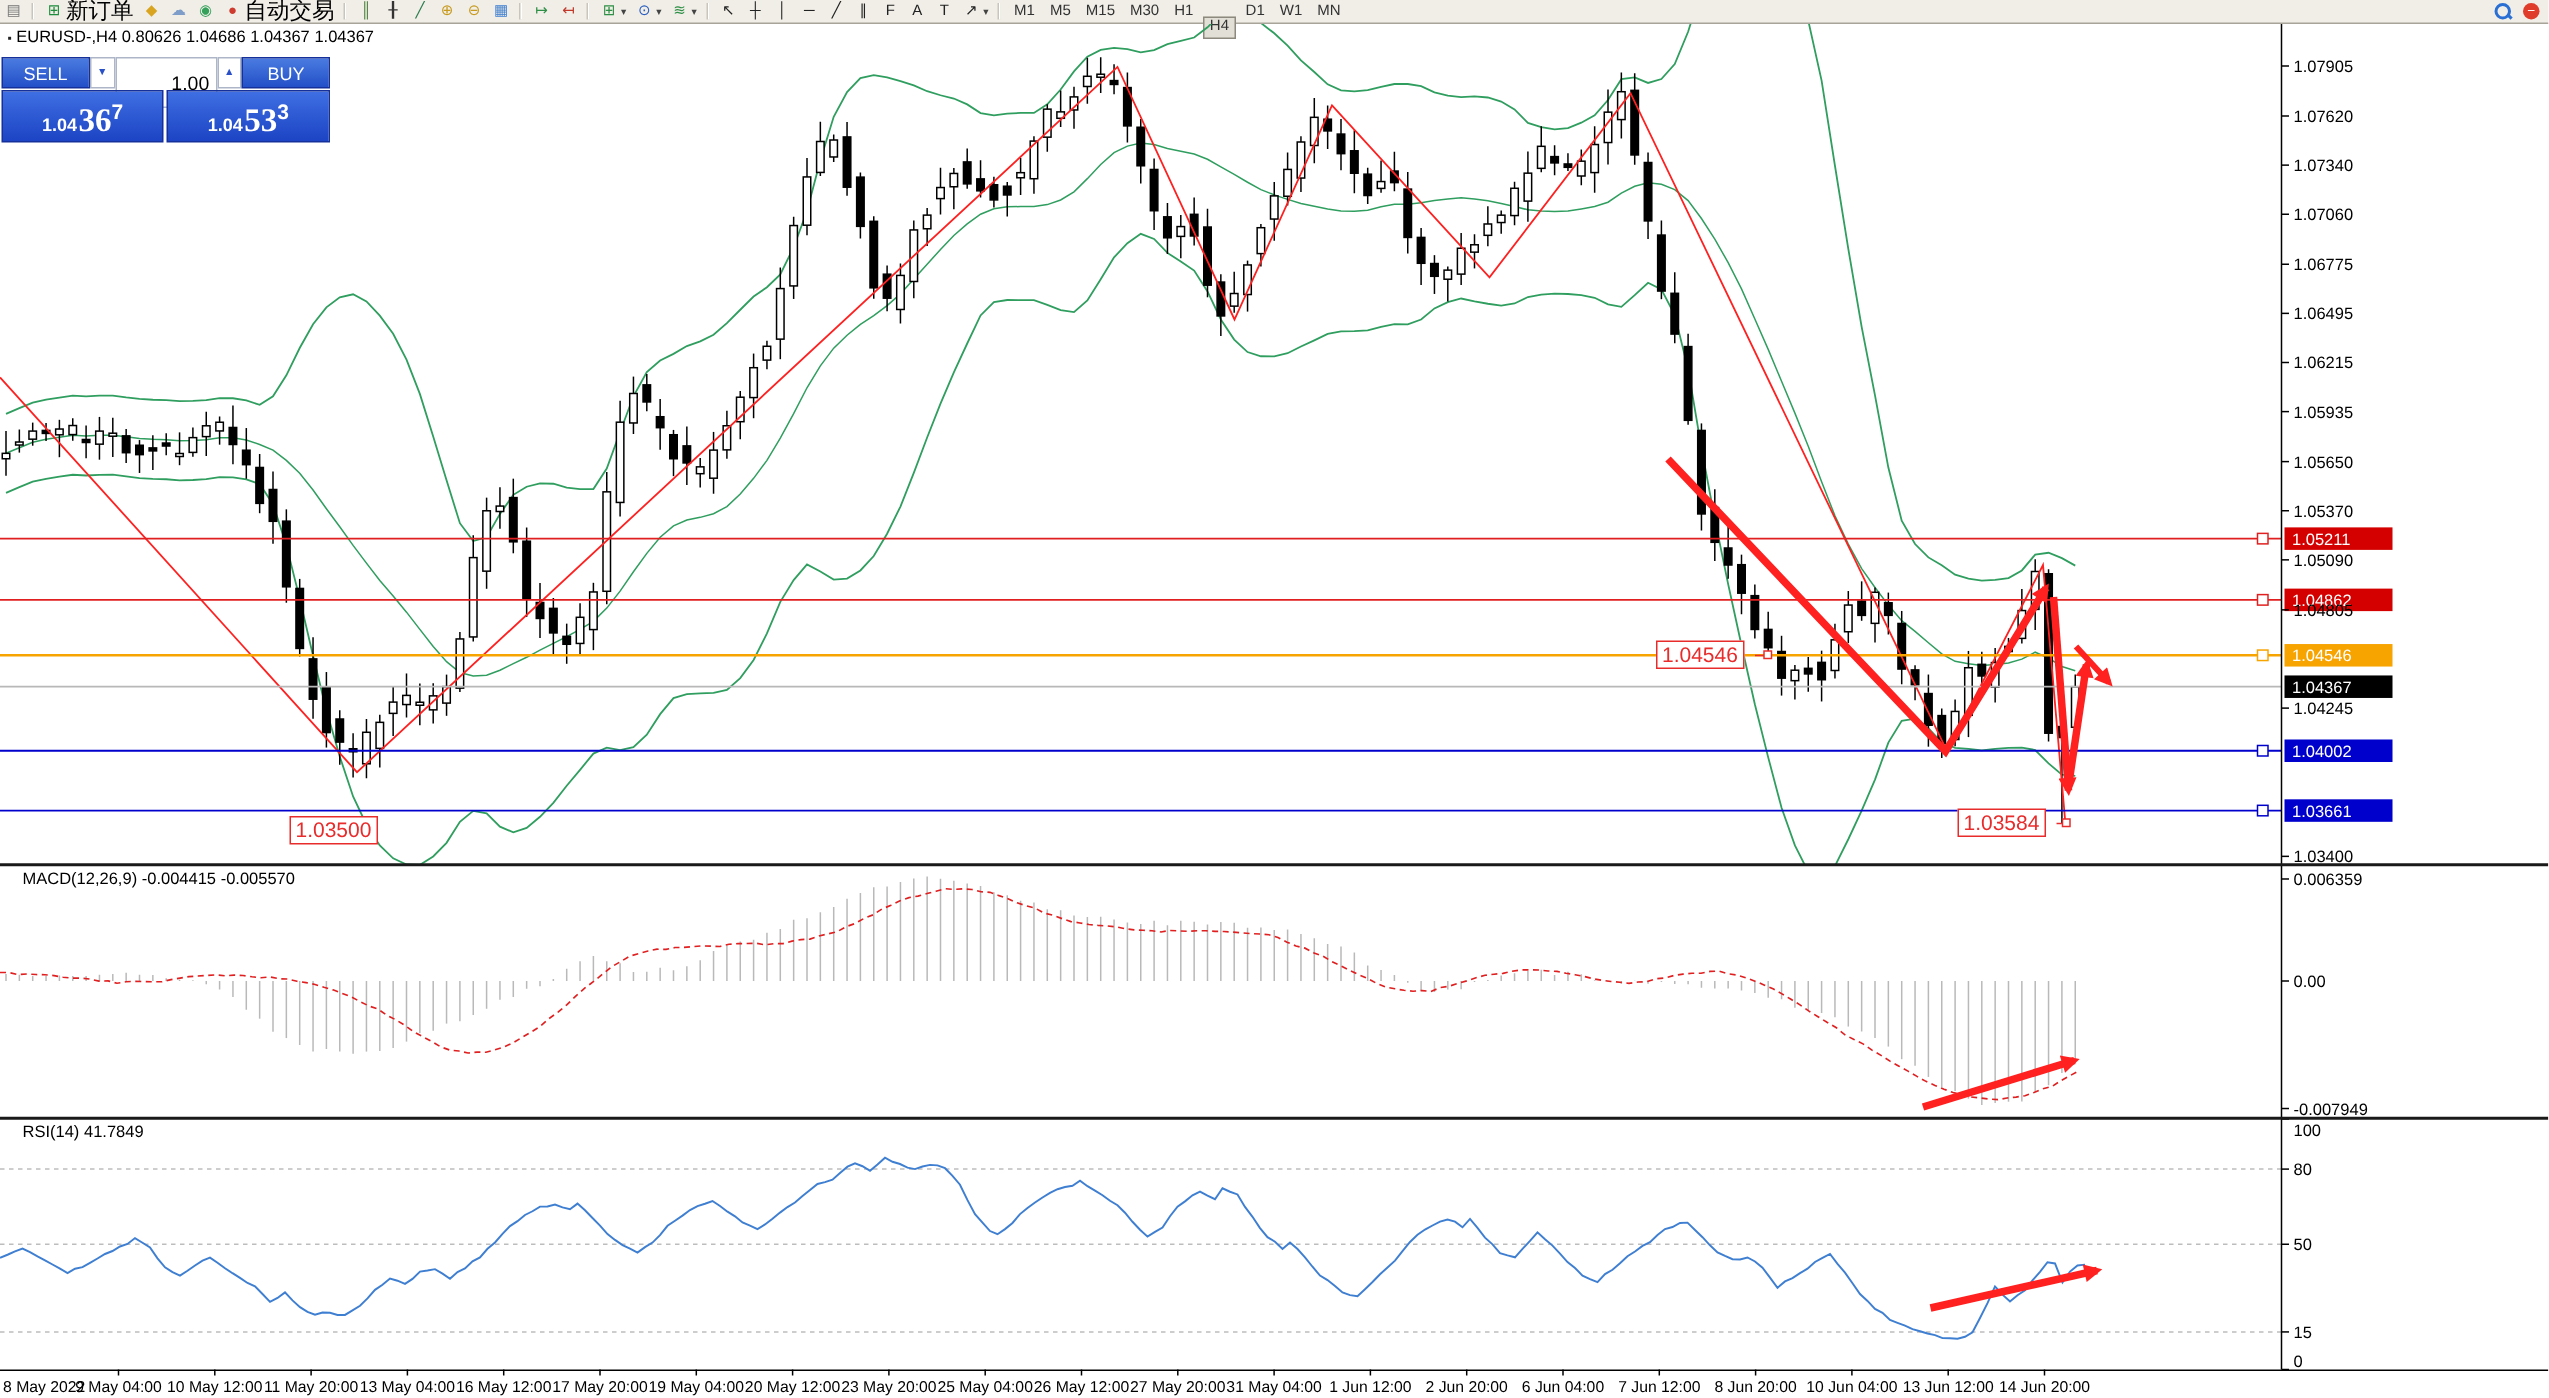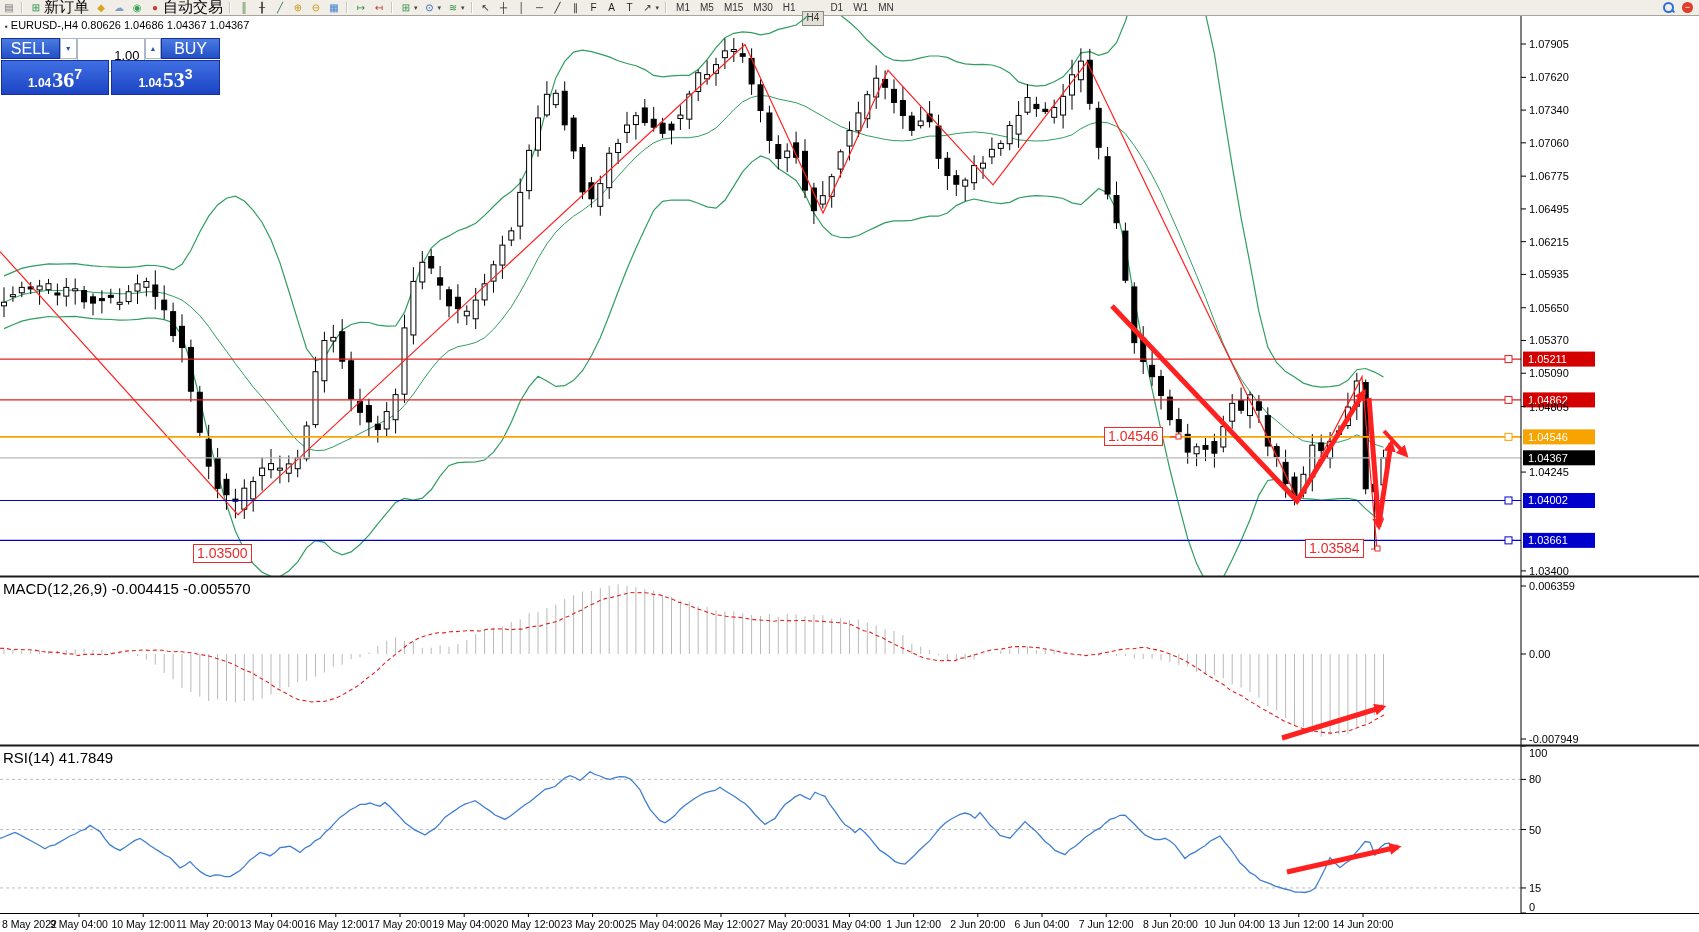--- a/index.html
+++ b/index.html
@@ -19,33 +19,33 @@
   .mag{width:7px;height:7px;border:2px solid #2a6fd4;border-radius:50%;position:relative;display:inline-block;margin-right:8px;}
   .mag::after{content:"";position:absolute;left:6px;top:6px;width:4px;height:2px;background:#2a6fd4;transform:rotate(45deg);}
   .notif{width:11px;height:11px;background:#e03c2c;border-radius:50%;color:#fff;font-size:9px;
          line-height:11px;text-align:center;display:inline-block;}
   
   #symbol-line{position:absolute;left:5px;top:19px;font-size:11px;white-space:nowrap;}
   #symbol-line .mini{font-size:8px;color:#222;margin-right:3px;}
   #trade-panel{position:absolute;left:1px;top:38px;width:219px;}
   .tp-row1{display:flex;height:21px;}
   .tp-btn{border:1px solid #15309a;background:linear-gradient(#4a7be0,#2350c8);color:#fff;
-          font-size:16px;font-family:"Liberation Sans",sans-serif;width:60px;padding:0;cursor:pointer;}
+          font-size:12px;font-family:"Liberation Sans",sans-serif;width:60px;padding:0;cursor:pointer;}
   .tp-spin{width:17px;border:1px solid #adb6c8;background:#fff;color:#2a50c8;font-size:7px;padding:0;cursor:pointer;}
   .tp-vol{width:58px;border:1px solid #adb6c8;text-align:right;font-size:13px;
           font-family:"Liberation Sans",sans-serif;padding:16px 4px;}
   .tp-row2{display:flex;margin-top:1px;height:35px;}
   .tp-price{background:linear-gradient(#3f6fe3,#1c44c4);border:1px solid #15309a;color:#fff;
             display:flex;align-items:flex-end;justify-content:center;padding:0 2px 1px 2px;}
   .tp-price.sell{width:103px;margin-right:2px;}
   .tp-price.buy{width:104px;}
   .tp-small{font-size:12px;font-weight:bold;margin:0 1px 3px 0;}
   .tp-big{font-size:22px;font-weight:bold;line-height:27px;font-family:Liberation Serif, serif;}
   .tp-sup{font-size:14px;font-weight:bold;margin-bottom:11px;}
-  .pane-label{position:absolute;font-size:15px;white-space:nowrap;}
+  .pane-label{position:absolute;font-size:11px;white-space:nowrap;margin-left:12px;}
   .price-tag{position:absolute;border:1px solid #e82c2c;color:#e82c2c;background:#fff;
              font-size:14px;line-height:17px;padding:0 3px;white-space:nowrap;}
   #chart-svg{position:absolute;left:0;top:0;}
 </style>
 </head>
 <body>
 
 <div id="toolbar">
     <span class="tb-item">
       <span class="tb-glyph" style="color: rgb(119, 119, 119);">▤</span>

